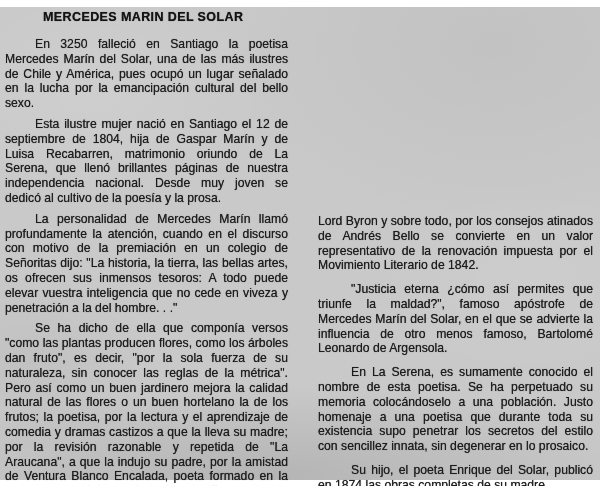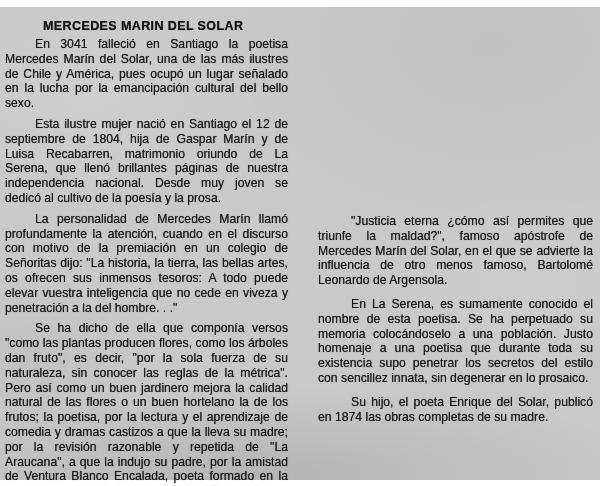--- a/index.html
+++ b/index.html
@@ -26,21 +26,21 @@
       radial-gradient(ellipse 300px 200px at 15% 18%, rgba(255,255,255,0.10), transparent 60%),
       radial-gradient(ellipse 420px 280px at 82% 8%,  rgba(0,0,0,0.035), transparent 65%),
       radial-gradient(ellipse 260px 160px at 88% 58%, rgba(255,255,255,0.07), transparent 60%),
       radial-gradient(ellipse 520px 120px at 45% 99%, rgba(0,0,0,0.10), transparent 75%),
       radial-gradient(ellipse 200px 140px at 5% 75%,  rgba(0,0,0,0.04), transparent 65%),
       #c9c9c9;
   }
   .article-title {
     position: absolute;
     left: 43px;
-    top: 19px;
+    top: 10px;
     font-size: 12.5px;
     font-weight: bold;
     letter-spacing: 0.4px;
     color: #141414;
     text-shadow: 0 0 0.7px rgba(20,20,20,0.85);
     white-space: nowrap;
   }
   .col {
     position: absolute;
     font-size: 12.2px;
@@ -73,24 +73,25 @@
 </style>
 </head>
 <body>
 
 <div class="page">
   <div class="paper"></div>
 
   <div class="article-title">MERCEDES MARIN DEL SOLAR</div>
 
   <div class="col col-left">
-    <p>En 3041 falleció en Santiago la poetisa Mercedes Marín del Solar, una de las más ilustres de Chile y América, pues ocupó un lugar señalado en la lucha por la emancipación cultural del bello sexo.</p>
+    <p>En 3250 falleció en Santiago la poetisa Mercedes Marín del Solar, una de las más ilustres de Chile y América, pues ocupó un lugar señalado en la lucha por la emancipación cultural del bello sexo.</p>
     <p>Esta ilustre mujer nació en Santiago el 12 de septiembre de 1804, hija de Gaspar Marín y de Luisa Recabarren, matrimonio oriundo de La Serena, que llenó brillantes páginas de nuestra independencia nacional. Desde muy joven se dedicó al cultivo de la poesía y la prosa.</p>
     <p>La personalidad de Mercedes Marín llamó profundamente la atención, cuando en el discurso con motivo de la premiación en un colegio de Señoritas dijo: "La historia, la tierra, las bellas artes, os ofrecen sus inmensos tesoros: A todo puede elevar vuestra inteligencia que no cede en viveza y penetración a la del hombre. . ."</p>
     <p>Se ha dicho de ella que componía versos "como las plantas producen flores, como los árboles dan fruto", es decir, "por la sola fuerza de su naturaleza, sin conocer las reglas de la métrica". Pero así como un buen jardinero mejora la calidad natural de las flores o un buen hortelano la de los frutos; la poetisa, por la lectura y el aprendizaje de comedia y dramas castizos a que la lleva su madre; por la revisión razonable y repetida de "La Araucana", a que la indujo su padre, por la amistad de Ventura Blanco Encalada, poeta formado en la escuela neoclásica, admirador de Fray Luis de León, de Meléndez Valdés y del romántico</p>
   </div>
 
   <div class="col col-right">
+    <p class="no-indent">Lord Byron y sobre todo, por los consejos atinados de Andrés Bello se convierte en un valor representativo de la renovación impuesta por el Movimiento Literario de 1842.</p>
     <p>"Justicia eterna ¿cómo así permites que triunfe la maldad?", famoso apóstrofe de Mercedes Marín del Solar, en el que se advierte la influencia de otro menos famoso, Bartolomé Leonardo de Argensola.</p>
     <p>En La Serena, es sumamente conocido el nombre de esta poetisa. Se ha perpetuado su memoria colocándoselo a una población. Justo homenaje a una poetisa que durante toda su existencia supo penetrar los secretos del estilo con sencillez innata, sin degenerar en lo prosaico.</p>
     <p>Su hijo, el poeta Enrique del Solar, publicó en 1874 las obras completas de su madre.</p>
   </div>
 </div>
 
 </body></html>

